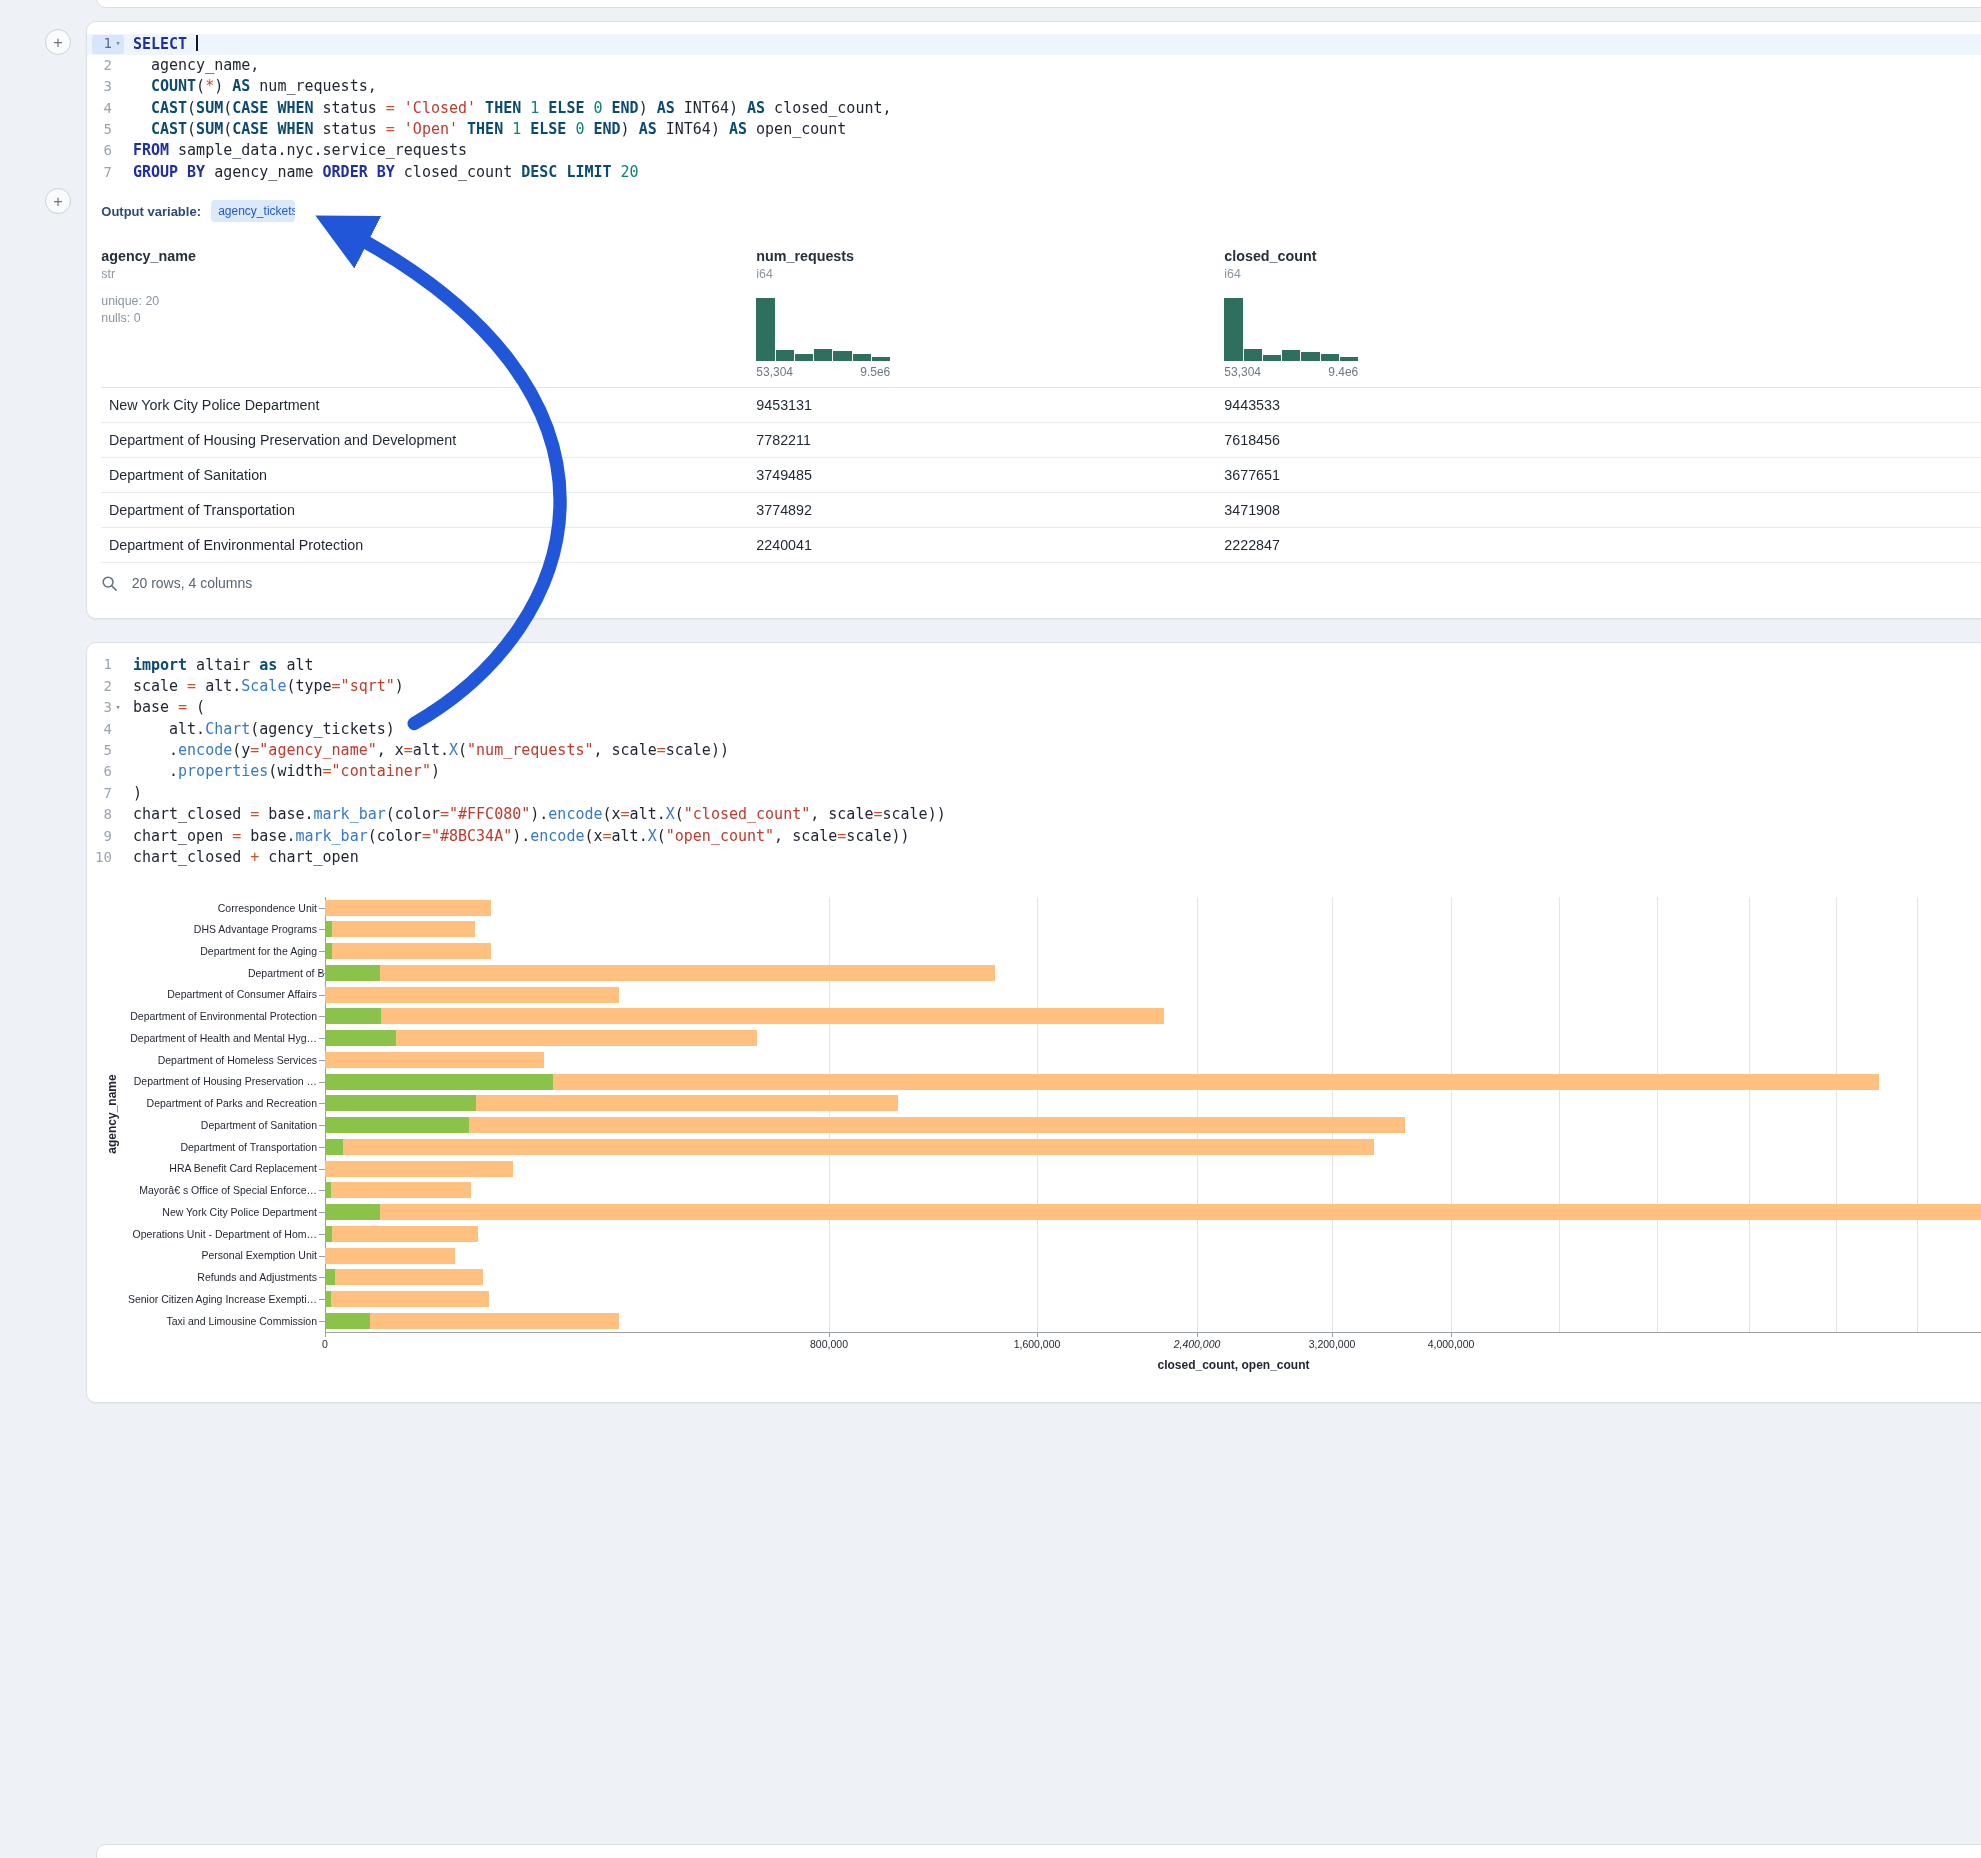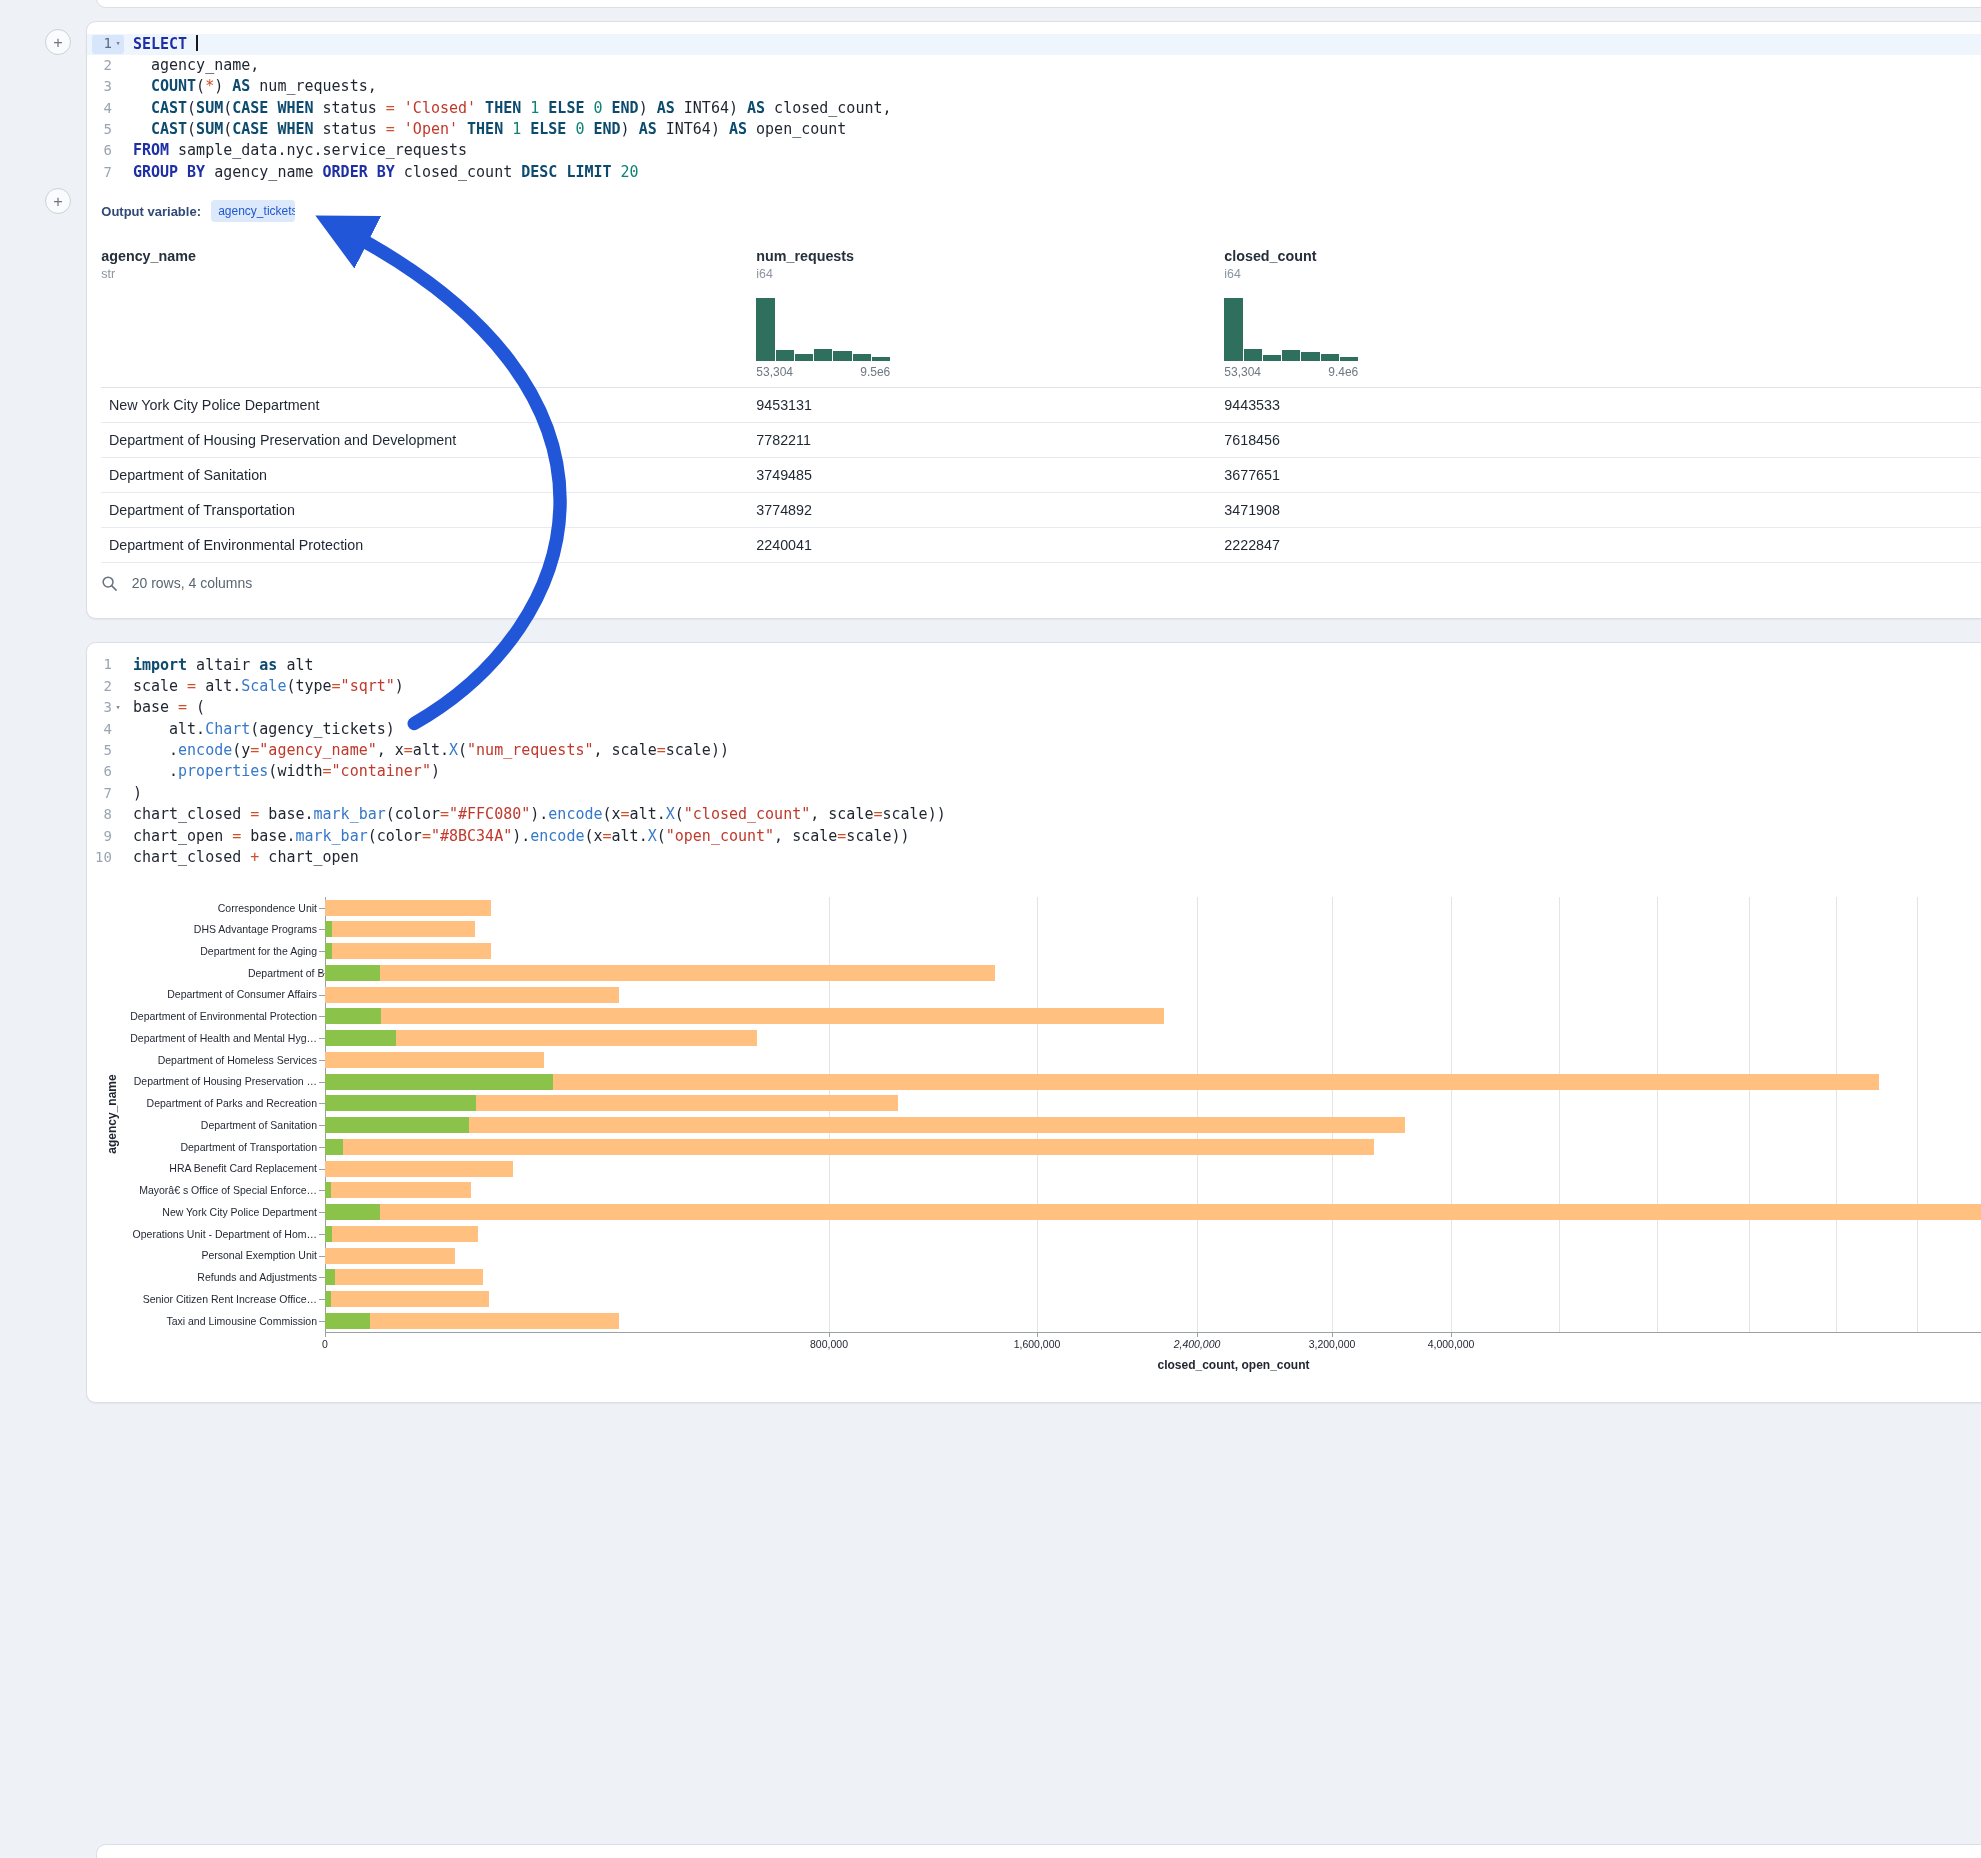--- a/index.html
+++ b/index.html
@@ -128,20 +128,24 @@
     </div>
   <div class="outvar">
     <span class="outvar-label">Output variable:</span>
     <span class="outvar-chip">agency_tickets</span>
   </div>
   <div id="result-table" class="table">
       <div class="t-head">
         <div class="t-hcell" style="width: 655px;">
           <div class="t-name">agency_name</div>
           <div class="t-type">str</div>
+          <div class="t-meta">
+            <div class="t-metaline">unique: 20</div>
+            <div class="t-metaline">nulls: 0</div>
+          </div>
         </div>
         <div class="t-hcell" style="width: 468px;">
           <div class="t-name">num_requests</div>
           <div class="t-type">i64</div>
           <div class="t-hist">
             <div class="t-bar" style="height: 63px;"></div>
             <div class="t-bar" style="height: 11.4px;"></div>
             <div class="t-bar" style="height: 7.6px;"></div>
             <div class="t-bar" style="height: 12.6px;"></div>
             <div class="t-bar" style="height: 10px;"></div>
@@ -353,21 +357,21 @@
       <div class="c-ytick" style="left: 232px; top: 362px;"></div>
       <div class="c-bar" style="left: 238px; top: 354px; width: 153px; background: rgb(255, 192, 128);"></div>
       <div class="c-bar" style="left: 238px; top: 354px; width: 6.9px; background: rgb(139, 195, 74);"></div>
       <div class="c-ylab" style="top: 377px;">Personal Exemption Unit</div>
       <div class="c-ytick" style="left: 232px; top: 384px;"></div>
       <div class="c-bar" style="left: 238px; top: 376px; width: 130px; background: rgb(255, 192, 128);"></div>
       <div class="c-ylab" style="top: 399px;">Refunds and Adjustments</div>
       <div class="c-ytick" style="left: 232px; top: 405px;"></div>
       <div class="c-bar" style="left: 238px; top: 397px; width: 158px; background: rgb(255, 192, 128);"></div>
       <div class="c-bar" style="left: 238px; top: 397px; width: 9.8px; background: rgb(139, 195, 74);"></div>
-      <div class="c-ylab" style="top: 421px;">Senior Citizen Rent Increase Office…</div>
+      <div class="c-ylab" style="top: 421px;">Senior Citizen Aging Increase Exempti…</div>
       <div class="c-ytick" style="left: 232px; top: 427px;"></div>
       <div class="c-bar" style="left: 238px; top: 419px; width: 164px; background: rgb(255, 192, 128);"></div>
       <div class="c-bar" style="left: 238px; top: 419px; width: 5.6px; background: rgb(139, 195, 74);"></div>
       <div class="c-ylab" style="top: 443px;">Taxi and Limousine Commission</div>
       <div class="c-ytick" style="left: 232px; top: 449px;"></div>
       <div class="c-bar" style="left: 238px; top: 441px; width: 294px; background: rgb(255, 192, 128);"></div>
       <div class="c-bar" style="left: 238px; top: 441px; width: 45px; background: rgb(139, 195, 74);"></div>
       <div class="c-xtick" style="left: 238px; top: 460px;"></div>
       <div class="c-xlab" style="left: 238px; top: 466px;">0</div>
       <div class="c-xtick" style="left: 742px; top: 460px;"></div>

